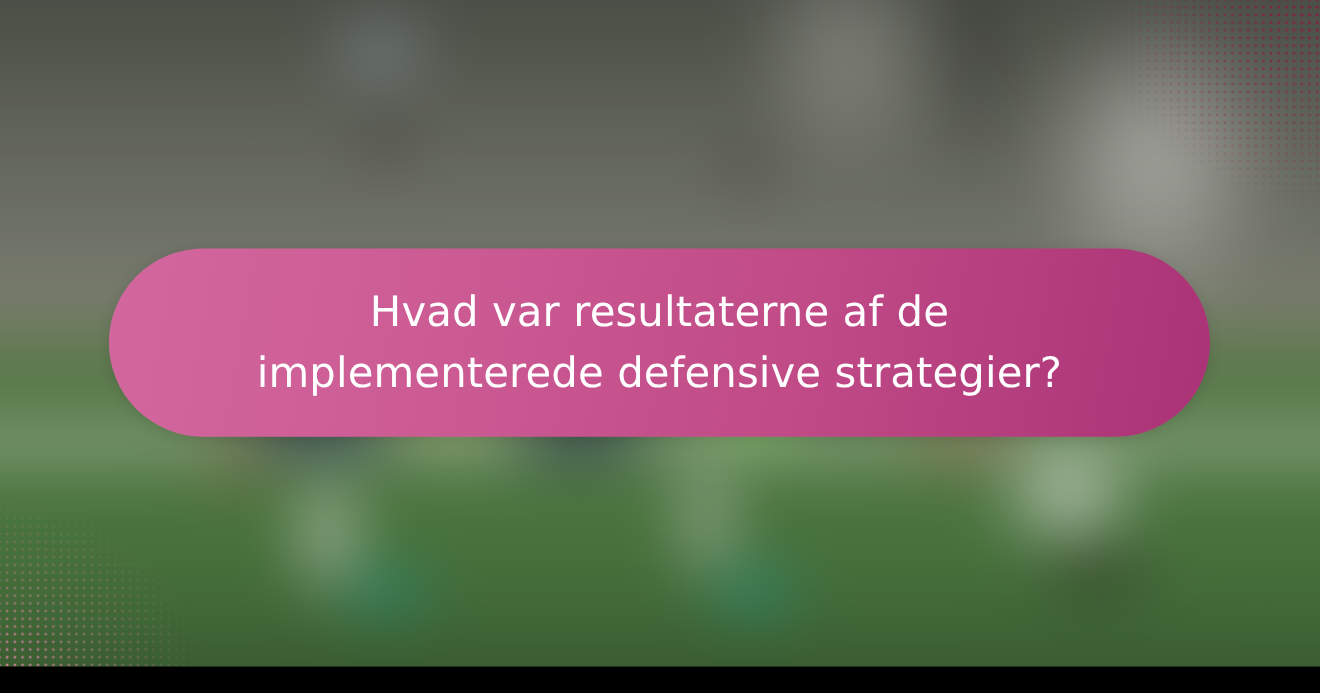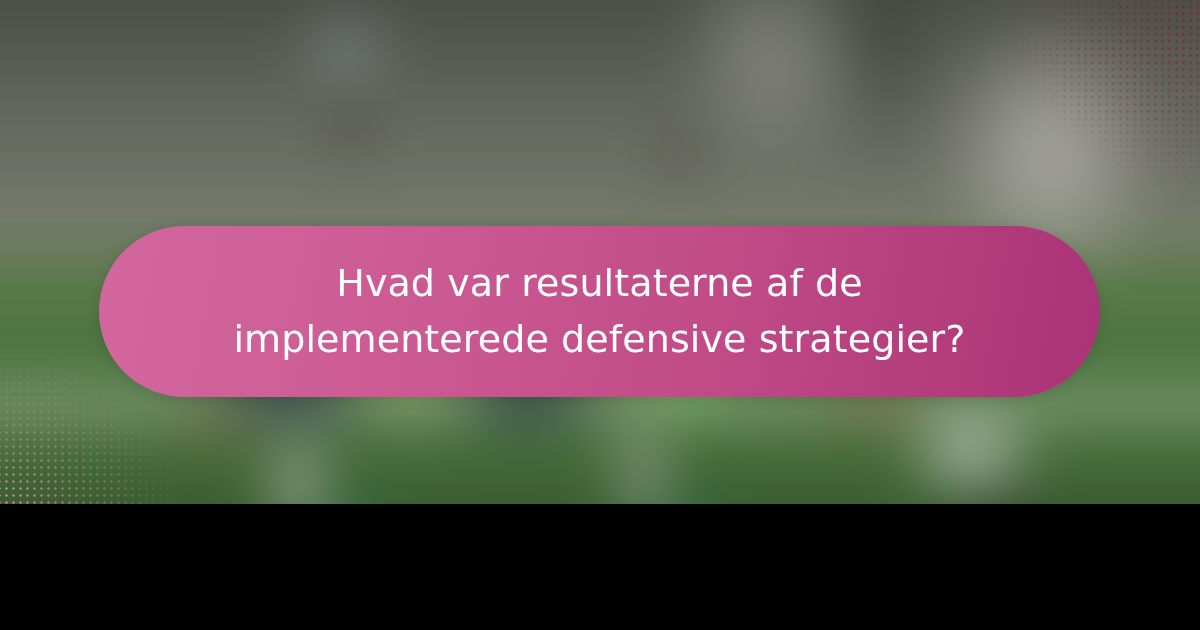--- a/index.html
+++ b/index.html
@@ -4,21 +4,21 @@
 <style>
   html, body {
     margin: 0;
     padding: 0;
     background: #000;
   }
 
   #card {
     position: relative;
     width: 1200px;
-    height: 504px;
+    height: 606px;
     overflow: hidden;
     font-family: "DejaVu Sans", "Liberation Sans", sans-serif;
   }
 
   
   .bg-photo {
     position: absolute;
     inset: -60px;
     
     background-image:

